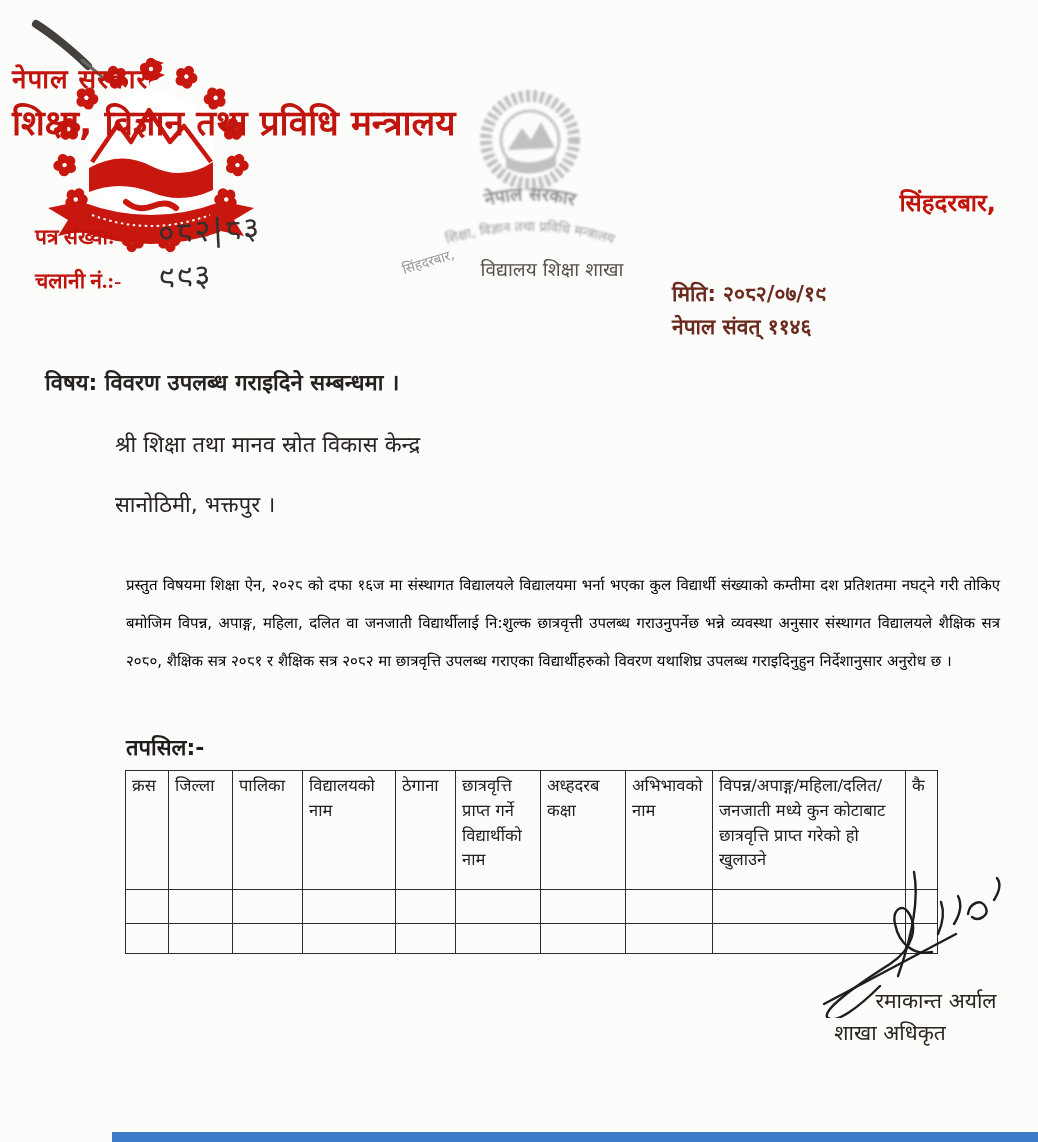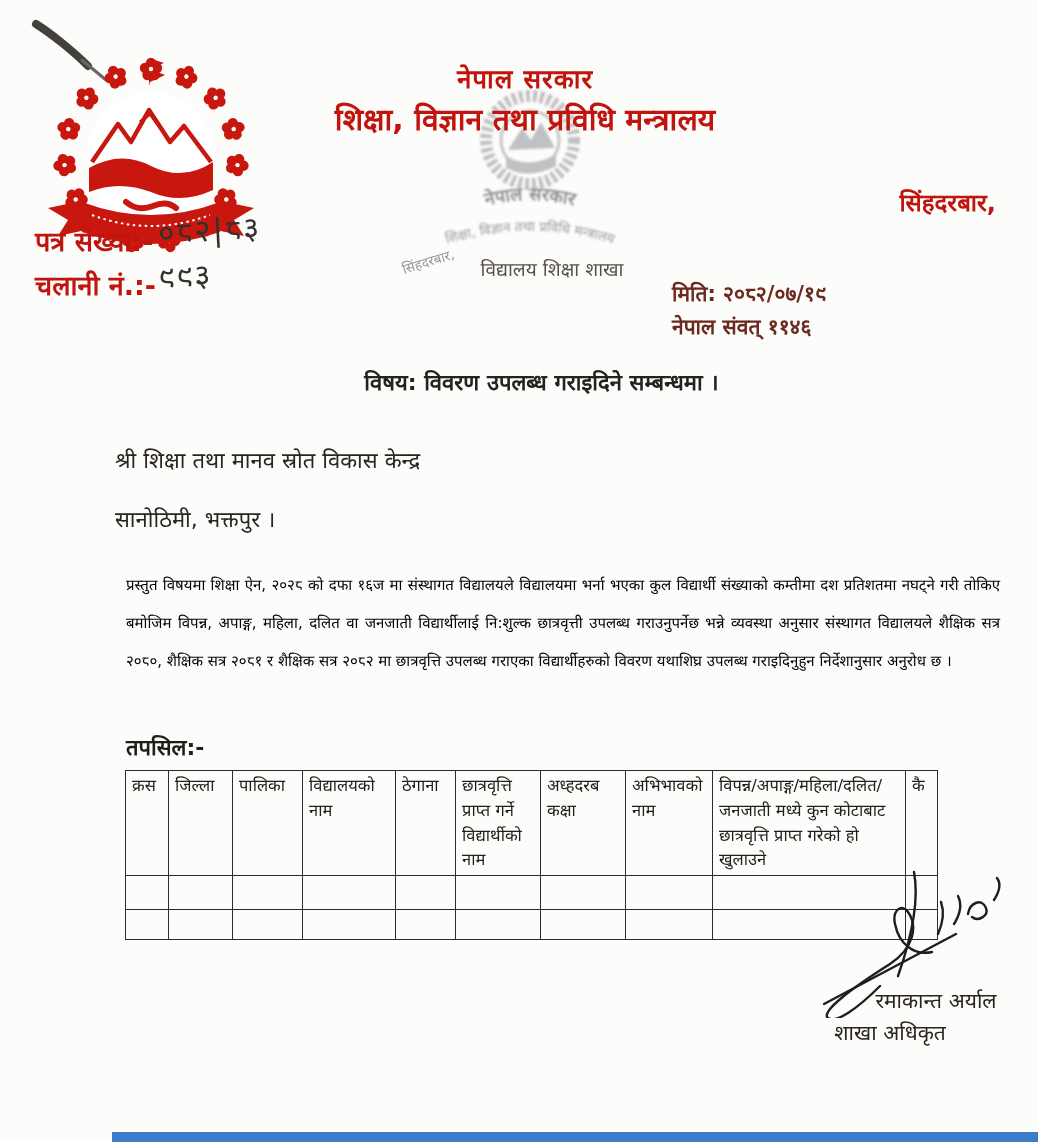--- a/index.html
+++ b/index.html
@@ -4,47 +4,47 @@
 <style>
   html,body{margin:0;padding:0;background:#e8e8e6;}
   #page{
     position:relative;width:1038px;height:1142px;margin:0 auto;
     background:#fcfcfb;overflow:hidden;
     font-family:"DejaVu Sans",sans-serif;color:#2a2522;
   }
   .abs{position:absolute;}
   .red{color:#c0140c;}
   .maroon{color:#6b2a1e;}
-  .center{left:12px;right:0;text-align:center;}
+  .center{left:12px;right:0;text-align:left;}
   
   #govt-line{top:60px;font-size:26px;font-weight:bold;letter-spacing:1px;}
-  #ministry-line{top:98px;font-size:30px;font-weight:bold;z-index:3;}
-  
-  .ref-label{font-size:27px;font-weight:bold;}
+  #ministry-line{top:98px;font-size:35px;font-weight:bold;z-index:3;}
+  
+  .ref-label{font-size:21px;font-weight:bold;font-family:Liberation Serif, serif;}
   .hand{font-size:31px;color:#35302e;transform:rotate(-3deg);letter-spacing:2px;font-weight:500;}
   
   #office-block{top:183px;right:42px;width:320px;text-align:right;line-height:40px;}
   #office-block .big{font-size:24px;font-weight:bold;}
   #date-block{top:278px;right:46px;width:320px;text-align:left;line-height:33px;font-size:21px;font-weight:600;}
   
   #subject{top:366px;font-size:22px;font-weight:bold;color:#262220;padding-left:33px;}
   
   .recipient-line{left:115px;font-size:22px;color:#2a2522;}
   
   #body-par{left:85px;top:566px;width:874px;font-size:15px;line-height:38px;
     text-align:justify;color:#000000;margin-left:41px;}
   
   #schedule-label{left:126px;top:731px;font-size:22px;font-weight:600;color:#211d1a;}
   table#schedule{
     position:absolute;left:125px;top:770px;width:812px;border-collapse:collapse;
     table-layout:fixed;z-index:1;
   }
   table#schedule th,table#schedule td{
     border:1.6px solid #2e2c2a;vertical-align:top;text-align:left;
-    font-weight:normal;font-size:16.5px;line-height:1.5;padding:3px 5px 2px 6px;color:#211d1a;
+    font-weight:normal;font-size:16.5px;line-height:1.5;padding:3px 5px 16px 6px;color:#211d1a;
   }
   tr.hdr{height:102px;}
   tr.blank1{height:34px;} tr.blank2{height:30px;}
   
   #sig-name{left:836px;top:986px;width:200px;text-align:center;font-size:21px;color:#2a241f;}
   #sig-title{left:790px;top:1018px;width:200px;text-align:center;font-size:21px;color:#2a241f;}
   #sig-svg{left:818px;top:868px;z-index:4;}
   
   #pen-mark{left:22px;top:14px;}
   #emblem{left:30px;top:52px;}
@@ -142,22 +142,22 @@
   <div id="office-block" class="abs">
     <div class="big red">सिंहदरबार,</div>
   </div>
   <div id="date-block" class="abs">
     <div class="maroon">मिति: २०८२/०७/१९</div>
     <div class="maroon">नेपाल संवत् ११४६</div>
   </div>
 
   <div id="subject" class="abs center">विषय: विवरण उपलब्ध गराइदिने सम्बन्धमा ।</div>
 
-  <div class="abs recipient-line" style="top:444px;">श्री शिक्षा तथा मानव स्रोत विकास केन्द्र</div>
-  <div class="abs recipient-line" style="top:503px;">सानोठिमी, भक्तपुर ।</div>
+  <div class="abs recipient-line" style="top:428px;">श्री शिक्षा तथा मानव स्रोत विकास केन्द्र</div>
+  <div class="abs recipient-line" style="top:488px;">सानोठिमी, भक्तपुर ।</div>
 
   <div id="body-par" class="abs">प्रस्तुत विषयमा शिक्षा ऐन, २०२८ को दफा १६ज मा संस्थागत विद्यालयले विद्यालयमा भर्ना भएका कुल विद्यार्थी संख्याको कम्तीमा दश प्रतिशतमा नघट्ने गरी तोकिए बमोजिम विपन्न, अपाङ्ग, महिला, दलित वा जनजाती विद्यार्थीलाई नि:शुल्क छात्रवृत्ती उपलब्ध गराउनुपर्नेछ भन्ने व्यवस्था अनुसार संस्थागत विद्यालयले शैक्षिक सत्र २०८०, शैक्षिक सत्र २०८१ र शैक्षिक सत्र २०८२ मा छात्रवृत्ति उपलब्ध गराएका विद्यार्थीहरुको विवरण यथाशिघ्र उपलब्ध गराइदिनुहुन निर्देशानुसार अनुरोध छ ।</div>
 
   <div id="schedule-label" class="abs">तपसिल:-</div>
 
   <table id="schedule">
     <colgroup>
       <col style="width:43px">
         <col style="width:64px">
         <col style="width:70px">

